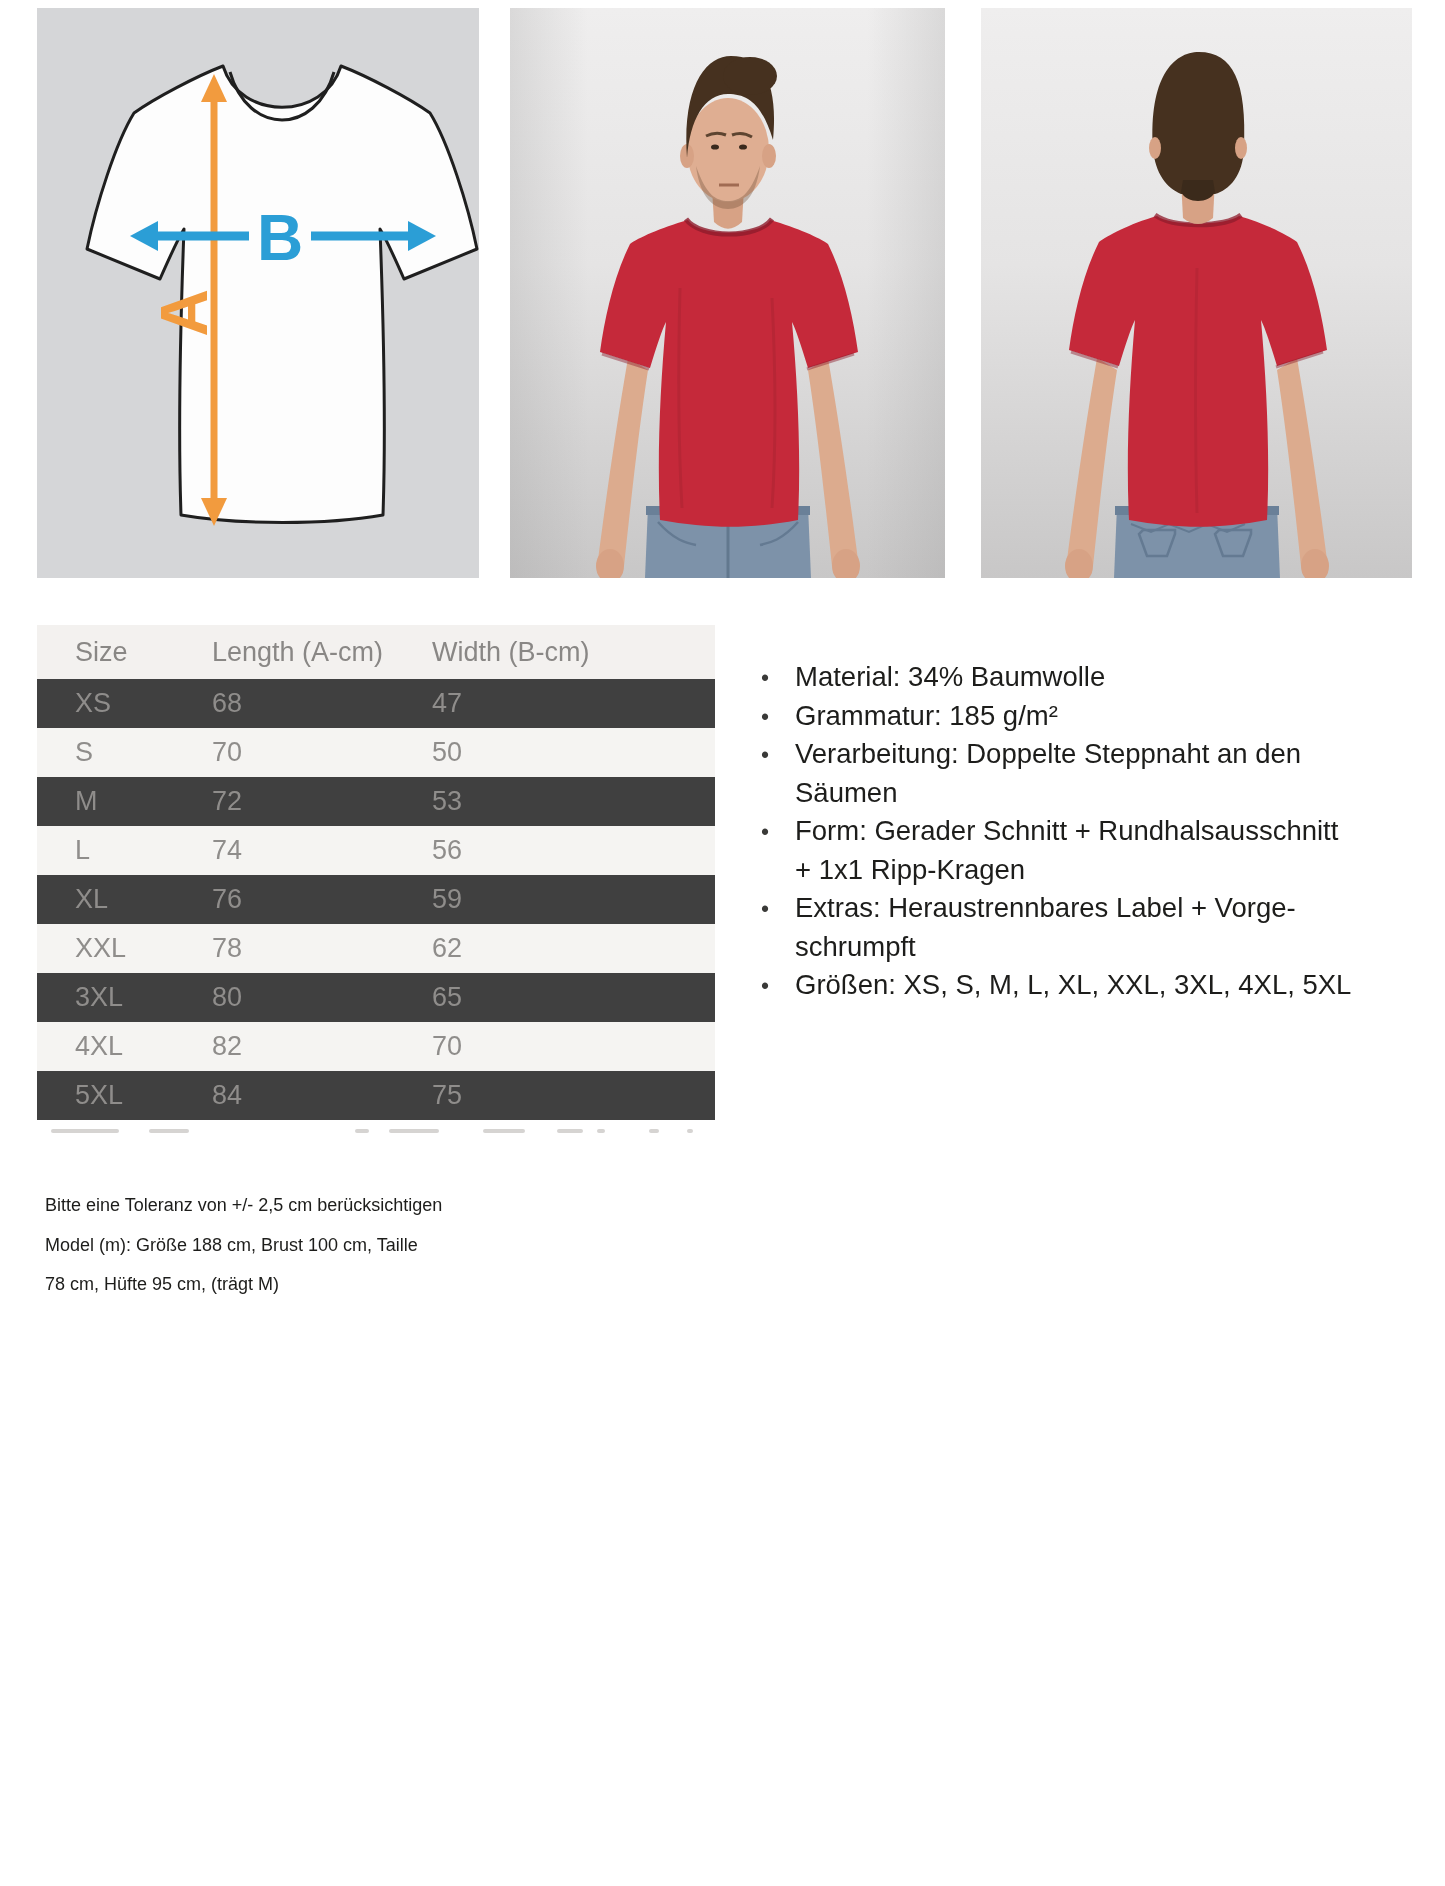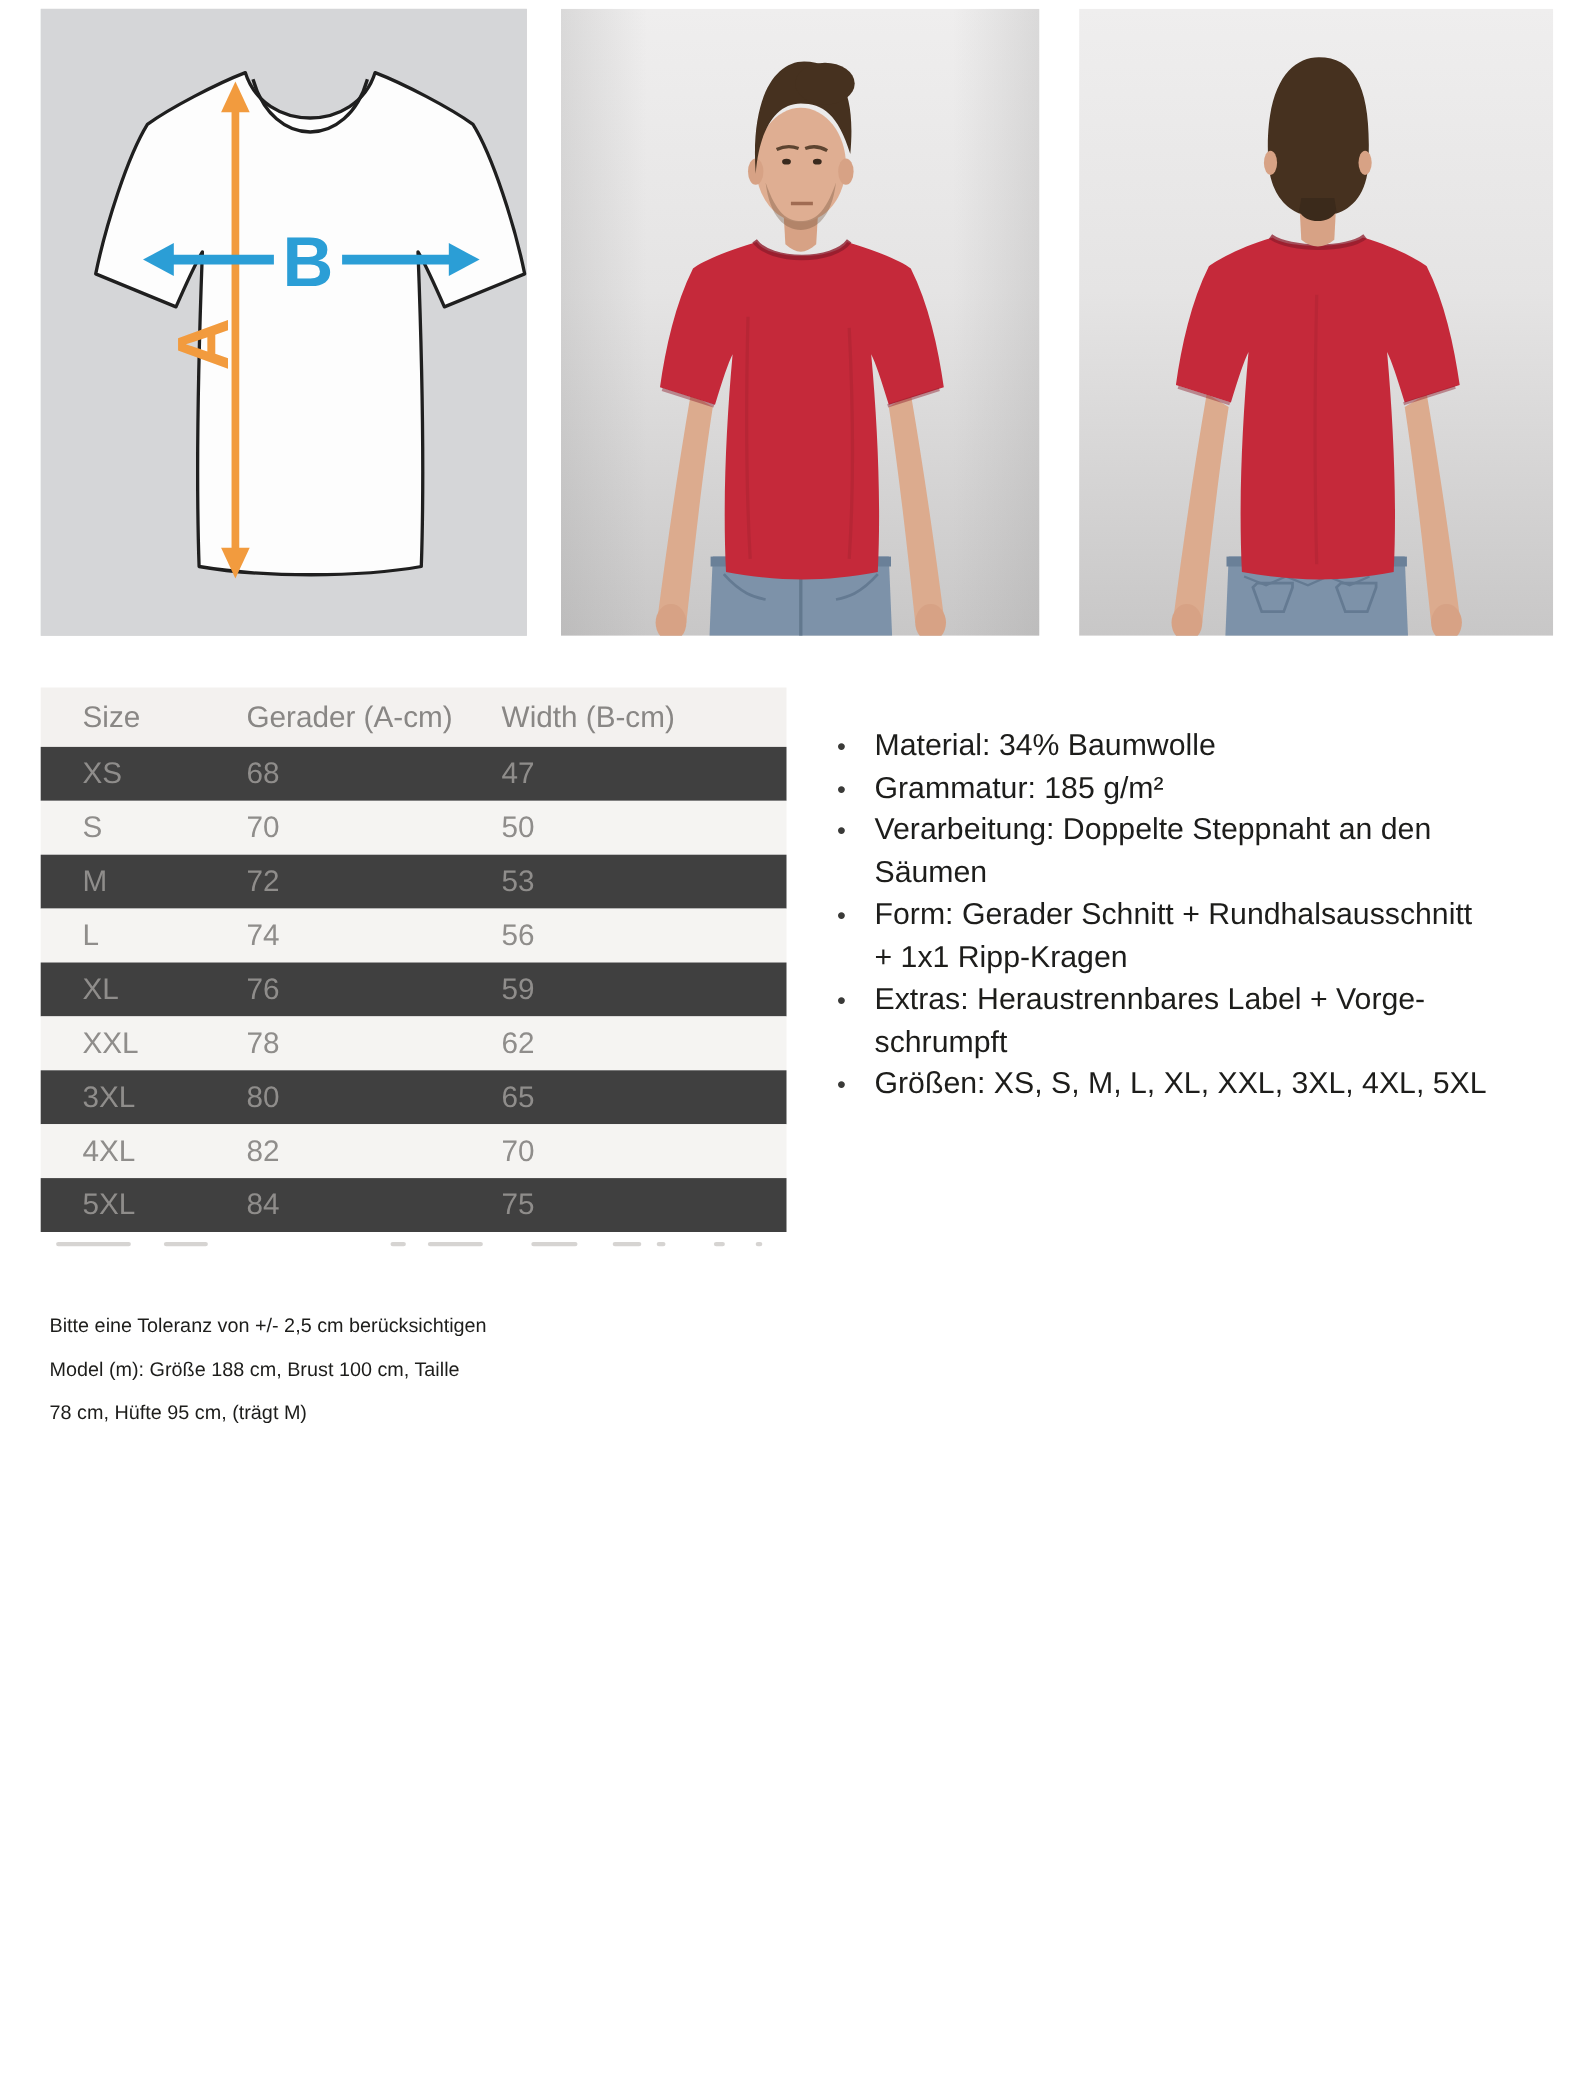--- a/index.html
+++ b/index.html
@@ -8,21 +8,21 @@
 
   
   .panel{position:absolute;top:8px;}
   #diagram-panel{left:37px;width:442px;height:570px;background:#d5d6d8;}
   #photo-front-panel{left:510px;width:435px;height:570px;}
   #photo-back-panel{left:981px;width:431px;height:570px;}
   .panel svg{display:block;}
 
   
   .size-table{position:absolute;left:37px;top:625px;width:678px;font-size:27px;color:#8f8d8b;}
-  .t-row{display:grid;grid-template-columns:137px 220px 1fr;padding-left:38px;height:49px;align-items:center;gap:12px;}
+  .t-row{display:grid;grid-template-columns:137px 220px 1fr;padding-left:38px;height:49px;align-items:center;}
   .t-head{height:54px;background:#f3f1ef;color:#898785;}
   .row-odd{background:#404040;}
   .row-even{background:#f5f4f2;}
   .t-cell{white-space:nowrap;}
 
   
   .artifact{position:absolute;left:37px;top:1126px;width:690px;height:12px;}
   .artifact span{position:absolute;top:3px;height:4px;background:#d6d4d2;border-radius:2px;display:block;}
 
   
@@ -197,21 +197,21 @@
       <path d="M 172 140 C 168 70 192 44 218 44 C 252 44 266 74 263 140 C 262 168 248 182 234 186 L 200 186 C 186 180 174 166 172 140 Z" fill="#46311f"></path>
       <path d="M 200 184 C 206 196 228 196 234 184 L 232 172 L 202 172 Z" fill="#3b2a1b"></path>
       <ellipse cx="174" cy="140" rx="6" ry="11" fill="#d7a285"></ellipse>
       <ellipse cx="260" cy="140" rx="6" ry="11" fill="#d7a285"></ellipse>
     </svg>
   </div>
 
   <div class="size-table">
     <div class="t-row t-head" id="table-head">
         <div class="t-cell">Size</div>
-        <div class="t-cell">Gerader (A-cm)</div>
+        <div class="t-cell">Length (A-cm)</div>
         <div class="t-cell">Width (B-cm)</div>
       </div>
     <div id="table-rows">
         <div class="t-row row-odd">
           <div class="t-cell">XS</div>
           <div class="t-cell">68</div>
           <div class="t-cell">47</div>
         </div>
         <div class="t-row row-even">
           <div class="t-cell">S</div>

